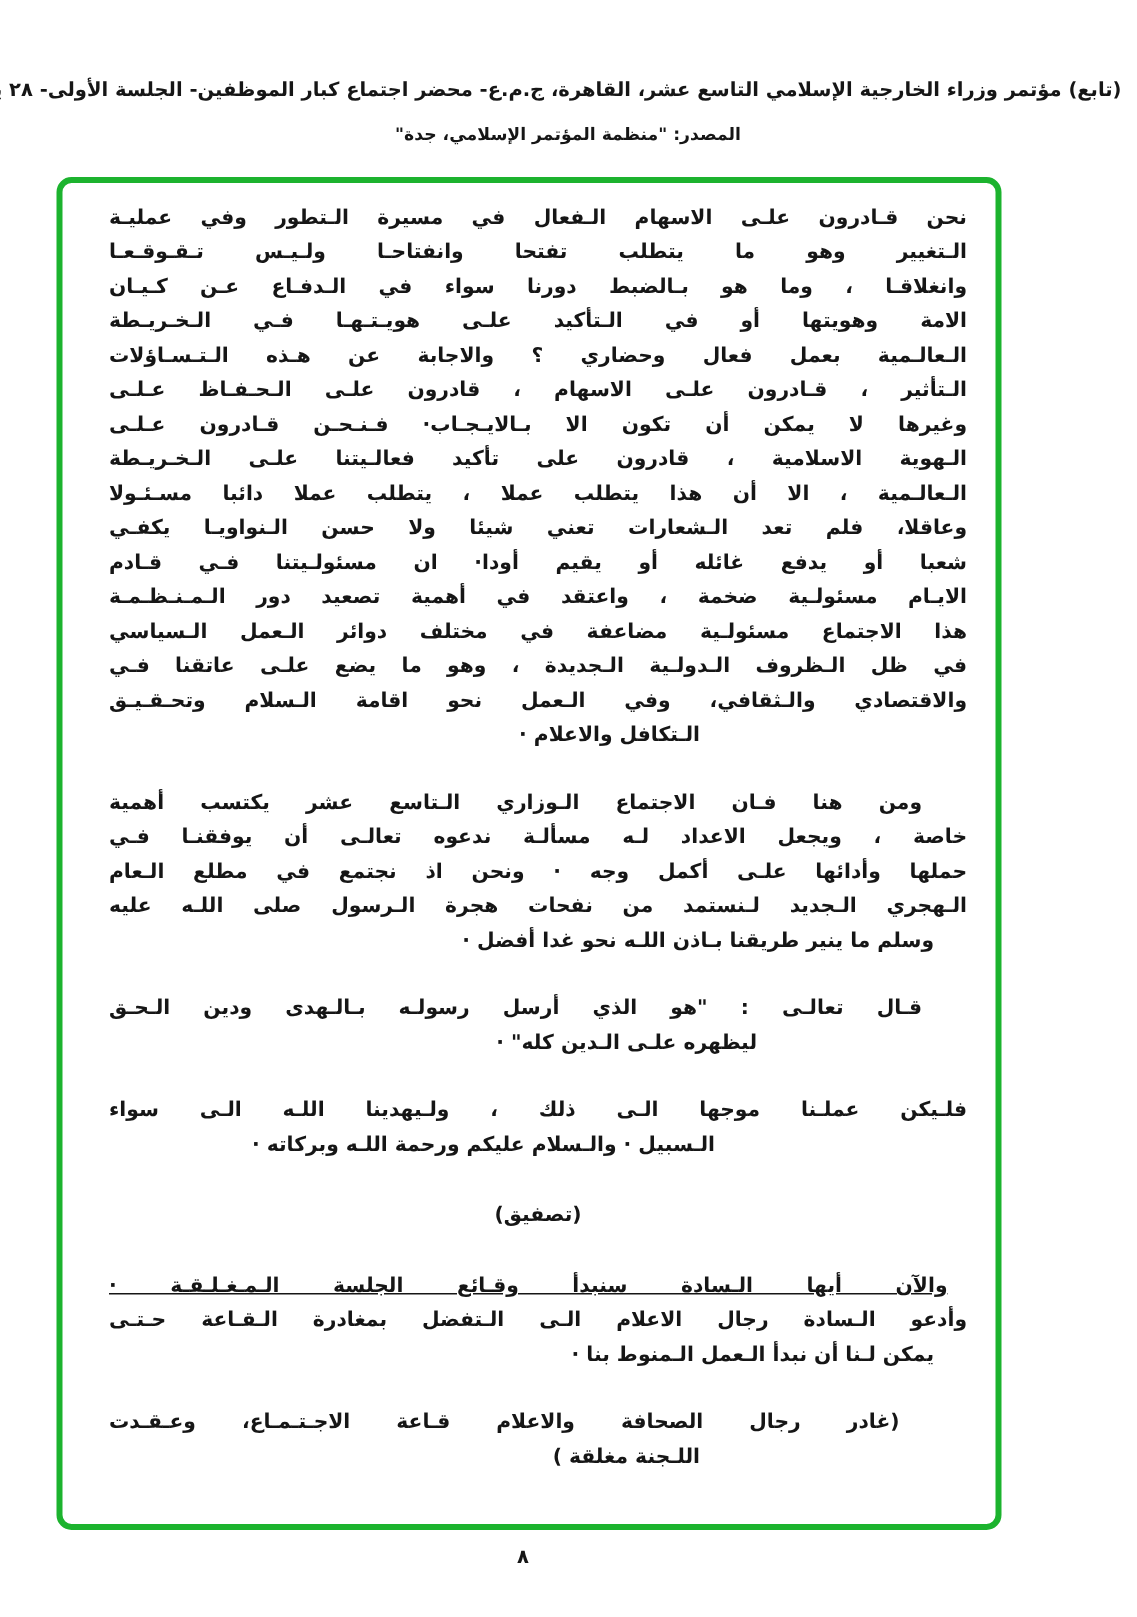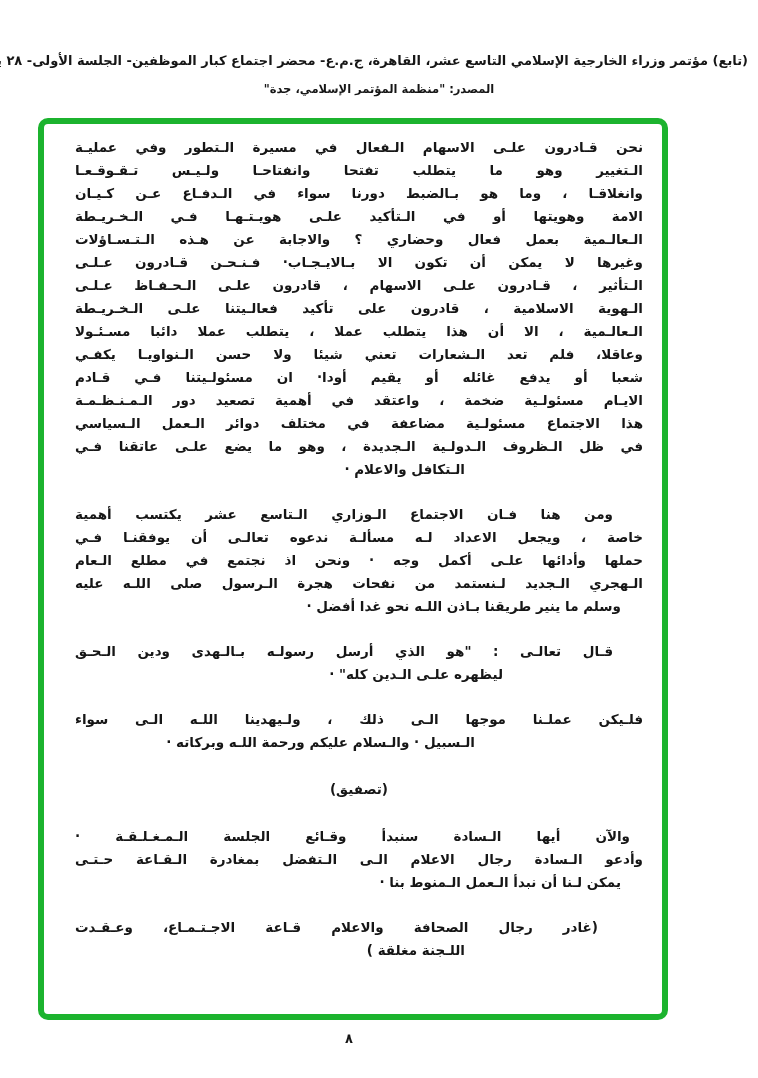--- a/index.html
+++ b/index.html
@@ -34,21 +34,21 @@
     font-size: 11.5px;
     font-weight: 700;
   }
   .frame {
     position: absolute;
     left: 38px;
     top: 118px;
     width: 630px;
     height: 902px;
     box-sizing: border-box;
-    border: 6px solid #0f172a;
+    border: 4px solid #0f172a;
     border-radius: 10px;
     background: transparent;
   }
   .doc-body {
     box-sizing: border-box;
     width: 100%;
     height: 100%;
     padding: 12px 19px 0 31px;
     font-size: 13.5px;
     font-weight: 700;
@@ -87,29 +87,30 @@
   <div class="header-source">المصدر: "منظمة المؤتمر الإسلامي، جدة"</div>
 
   <div class="frame" style="border-color: rgb(28, 179, 46);">
     <div class="doc-body">
         <div class="para">
           <div class="line">نحن قـادرون علـى الاسهام الـفعال في مسيرة الـتطور وفي عمليـة</div>
           <div class="line">الـتغيير وهو ما يتطلب تفتحا وانفتاحـا ولـيـس تـقـوقـعـا</div>
           <div class="line">وانغلاقـا ، وما هو بـالضبط دورنا سواء في الـدفـاع عـن كـيـان</div>
           <div class="line">الامة وهويتها أو في الـتأكيد علـى هويـتـهـا فـي الـخـريـطة</div>
           <div class="line">الـعالـمية بعمل فعال وحضاري ؟ والاجابة عن هـذه الـتـسـاؤلات</div>
+          <div class="line">الـتأثير ، قـادرون علـى الاسهام ، قادرون علـى الـحـفـاظ عـلـى</div>
           <div class="line">وغيرها لا يمكن أن تكون الا بـالايـجـاب· فـنـحـن قـادرون عـلـى</div>
-          <div class="line">الـتأثير ، قـادرون علـى الاسهام ، قادرون علـى الـحـفـاظ عـلـى</div>
           <div class="line">الـهوية الاسلامية ، قادرون على تأكيد فعالـيتنا علـى الـخـريـطة</div>
           <div class="line">الـعالـمية ، الا أن هذا يتطلب عملا ، يتطلب عملا دائبا مسـئـولا</div>
           <div class="line">وعاقلا، فلم تعد الـشعارات تعني شيئا ولا حسن الـنواويـا يكفـي</div>
           <div class="line">شعبا أو يدفع غائله أو يقيم أودا· ان مسئولـيتنا فـي قـادم</div>
           <div class="line">الايـام مسئولـية ضخمة ، واعتقد في أهمية تصعيد دور الـمـنـظـمـة</div>
           <div class="line">هذا الاجتماع مسئولـية مضاعفة في مختلف دوائر الـعمل الـسياسي</div>
           <div class="line">في ظل الـظروف الـدولـية الـجديدة ، وهو ما يضع علـى عاتقنا فـي</div>
+          <div class="line">والاقتصادي والـثقافي، وفي الـعمل نحو اقامة الـسلام وتحـقـيـق</div>
           <div class="line last" style="padding-right: 178px;">الـتكافل والاعلام ·</div>
         </div>
         <div class="para">
           <div class="line" style="padding-right: 30px;">ومن هنا فـان الاجتماع الـوزاري الـتاسع عشر يكتسب أهمية</div>
           <div class="line">خاصة ، ويجعل الاعداد لـه مسألـة  ندعوه تعالـى أن يوفقنـا فـي</div>
           <div class="line">حملها وأدائها علـى أكمل وجه · ونحن اذ نجتمع في مطلع الـعام</div>
           <div class="line">الـهجري الـجديد لـنستمد من نفحات هجرة الـرسول صلى اللـه عليه</div>
           <div class="line last" style="padding-right: 22px; text-align: right;">وسلم ما ينير طريقنا بـاذن اللـه نحو غدا أفضل ·</div>
         </div>
         <div class="para">
@@ -117,21 +118,21 @@
           <div class="line last" style="padding-right: 140px;">ليظهره علـى الـدين كله" ·</div>
         </div>
         <div class="para">
           <div class="line">فلـيكن عملـنا موجها الـى ذلك ، ولـيهدينا اللـه الـى سواء</div>
           <div class="line last" style="padding-right: 168px; text-align: center;">الـسبيل · والـسلام عليكم ورحمة اللـه وبركاته ·</div>
         </div>
         <div class="para stage">
           <div class="line center">(تصفيق)</div>
         </div>
         <div class="para">
-          <div class="line" style="padding-right: 13px;">والآن أيها الـسادة سنبدأ وقـائع الجلسة الـمـغـلـقـة ·</div>
+          <div class="line" style="padding-right: 13px; text-decoration: underline;">والآن أيها الـسادة سنبدأ وقـائع الجلسة الـمـغـلـقـة ·</div>
           <div class="line">وأدعو الـسادة رجال الاعلام الـى الـتفضل بمغادرة الـقـاعة حـتـى</div>
           <div class="line last" style="padding-right: 22px;">يمكن لـنا أن نبدأ الـعمل الـمنوط بنا ·</div>
         </div>
         <div class="para">
           <div class="line" style="padding-right: 45px;">(غادر رجال الصحافة والاعلام قـاعة الاجـتـمـاع، وعـقـدت</div>
           <div class="line last" style="padding-right: 178px;">اللـجنة مغلقة )</div>
         </div>
       </div>
   </div>
 

